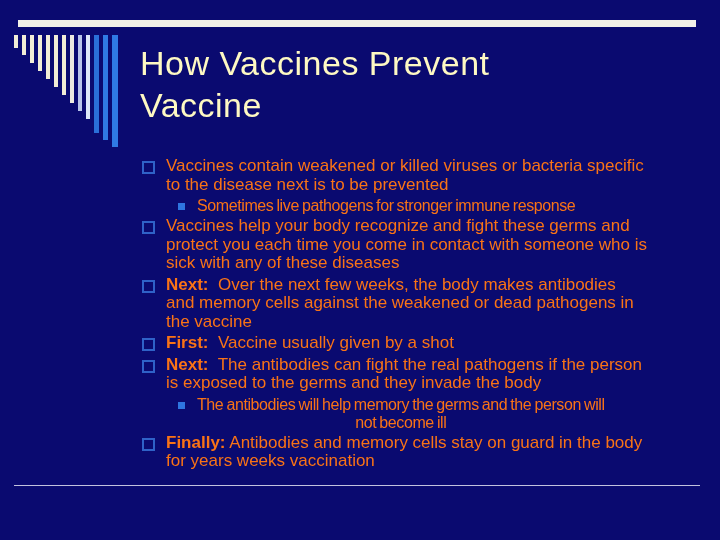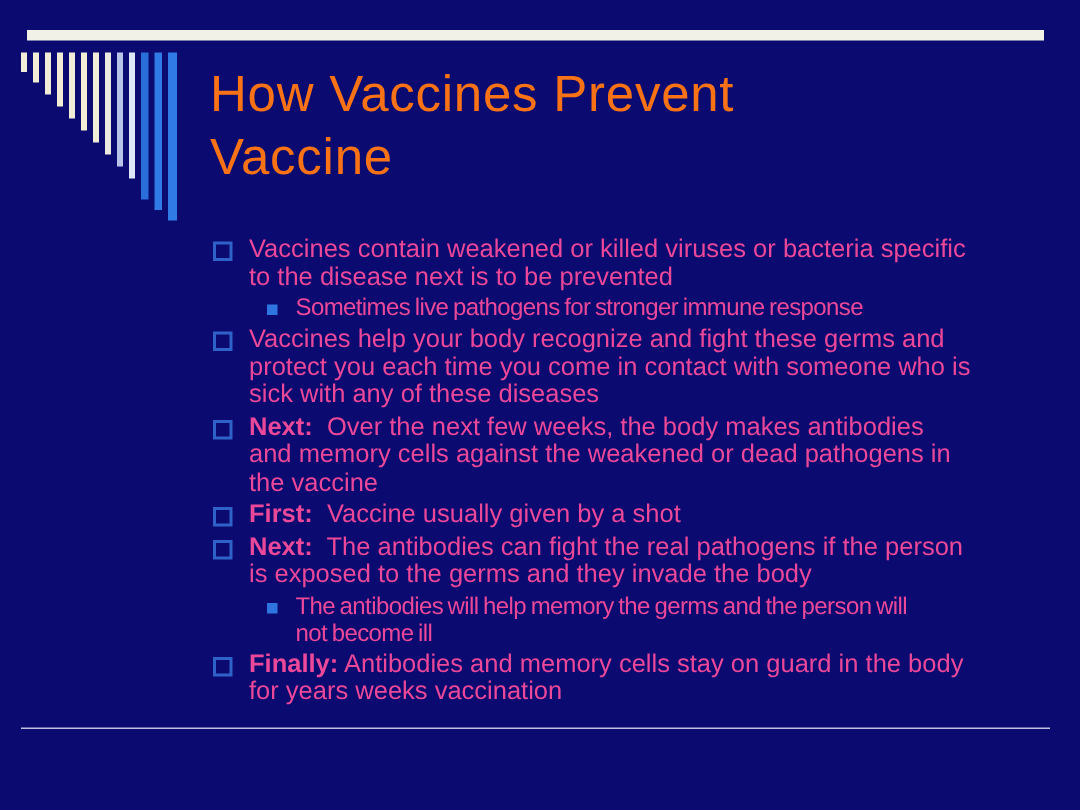--- a/index.html
+++ b/index.html
@@ -34,21 +34,21 @@
     font-weight: 400;
   }
   .content {
     position: absolute;
     left: 140px; top: 157px;
     width: 562px;
     font-size: 17px;
     line-height: 18.5px;
   }
   .bullet-row { display: flex; margin-bottom: 3px; }
-  .bullet-row.l2 { margin-left: 38px; margin-bottom: 2px; }
+  .bullet-row.l2 { margin-left: 38px; margin-bottom: 2px; text-align: center; }
   .marker1 {
     flex: none;
     width: 9px; height: 9px;
     border-style: solid;
     border-width: 2px;
     margin: 4px 0 0 2px;
     background: transparent;
   }
   .marker2 {
     flex: none;
@@ -84,25 +84,25 @@
       <div class="stripe" style="width: 4px; height: 44px; background: rgb(242, 237, 214);"></div>
       <div class="stripe" style="width: 4px; height: 52px; background: rgb(242, 237, 214);"></div>
       <div class="stripe" style="width: 4px; height: 60px; background: rgb(242, 237, 214);"></div>
       <div class="stripe" style="width: 4px; height: 68px; background: rgb(236, 233, 224);"></div>
       <div class="stripe" style="width: 4px; height: 76px; background: rgb(185, 196, 234);"></div>
       <div class="stripe" style="width: 4px; height: 84px; background: rgb(221, 231, 248);"></div>
       <div class="stripe" style="width: 5px; height: 98px; background: rgb(42, 111, 217);"></div>
       <div class="stripe" style="width: 5px; height: 105px; background: rgb(47, 122, 228);"></div>
       <div class="stripe" style="width: 6px; height: 112px; background: rgb(47, 122, 228);"></div>
     </div>
-  <div class="title" style="color: #f97316;">
+  <div class="title" style="color: #fef9c3;">
     <div>How Vaccines Prevent</div>
     <div>Vaccine</div>
   </div>
-  <div class="content" style="color: #ec4899;">
+  <div class="content" style="color: #f97316;">
       <div class="bullet-row l1">
         <span class="marker1" style="border-color: rgb(47, 98, 200);"></span>
         <div class="btext">
           <div class="line">Vaccines contain weakened or killed viruses or bacteria specific</div>
           <div class="line">to the disease next is to be prevented</div>
         </div>
       </div>
       <div class="bullet-row l2">
         <span class="marker2" style="background: rgb(46, 117, 224);"></span>
         <div class="btext">

